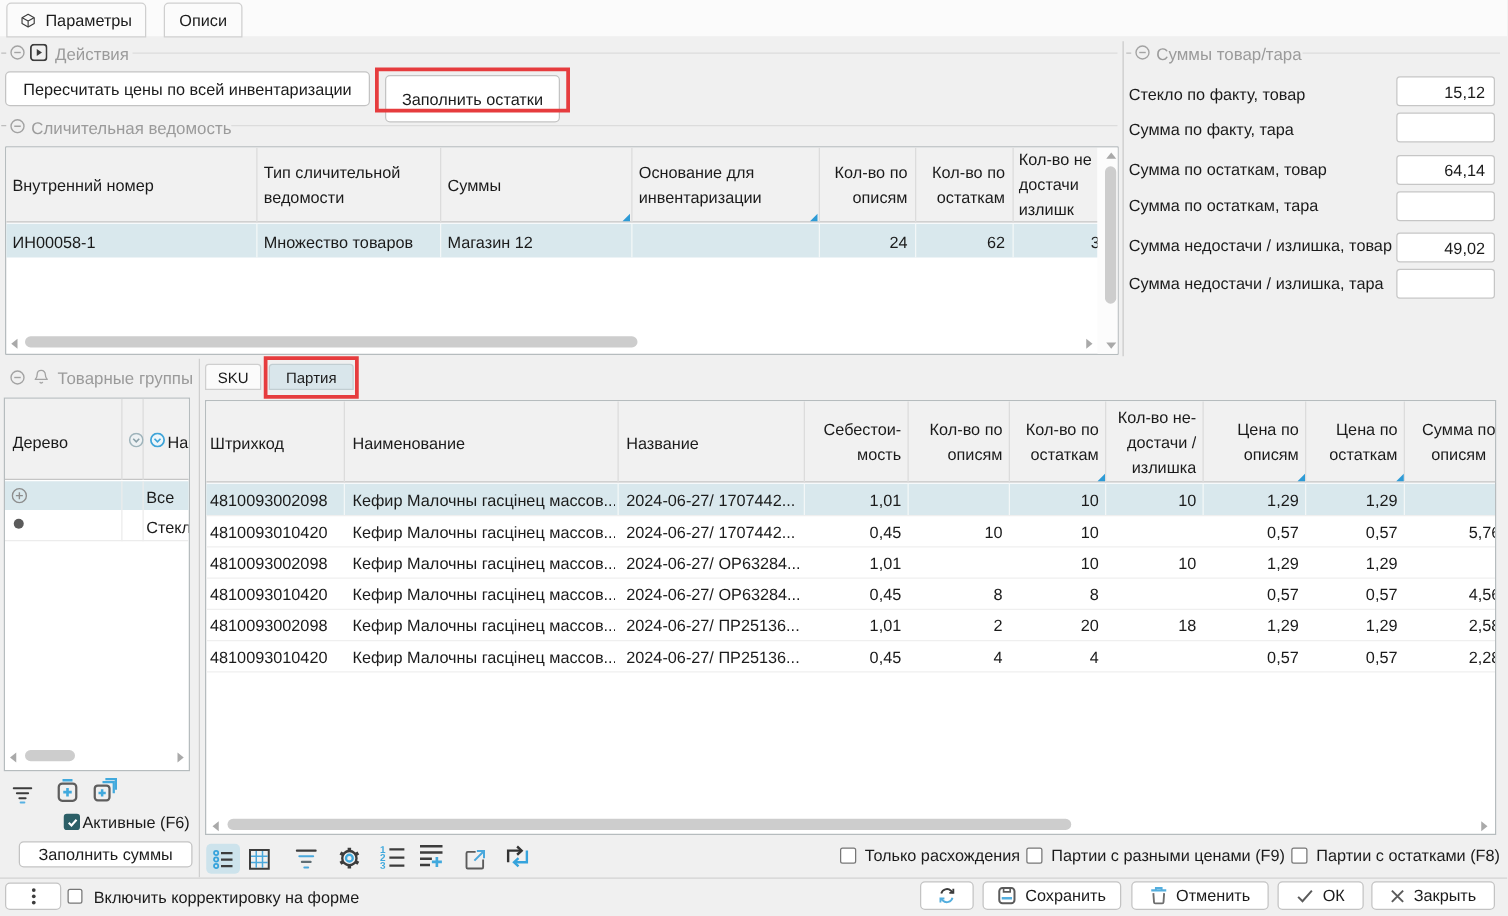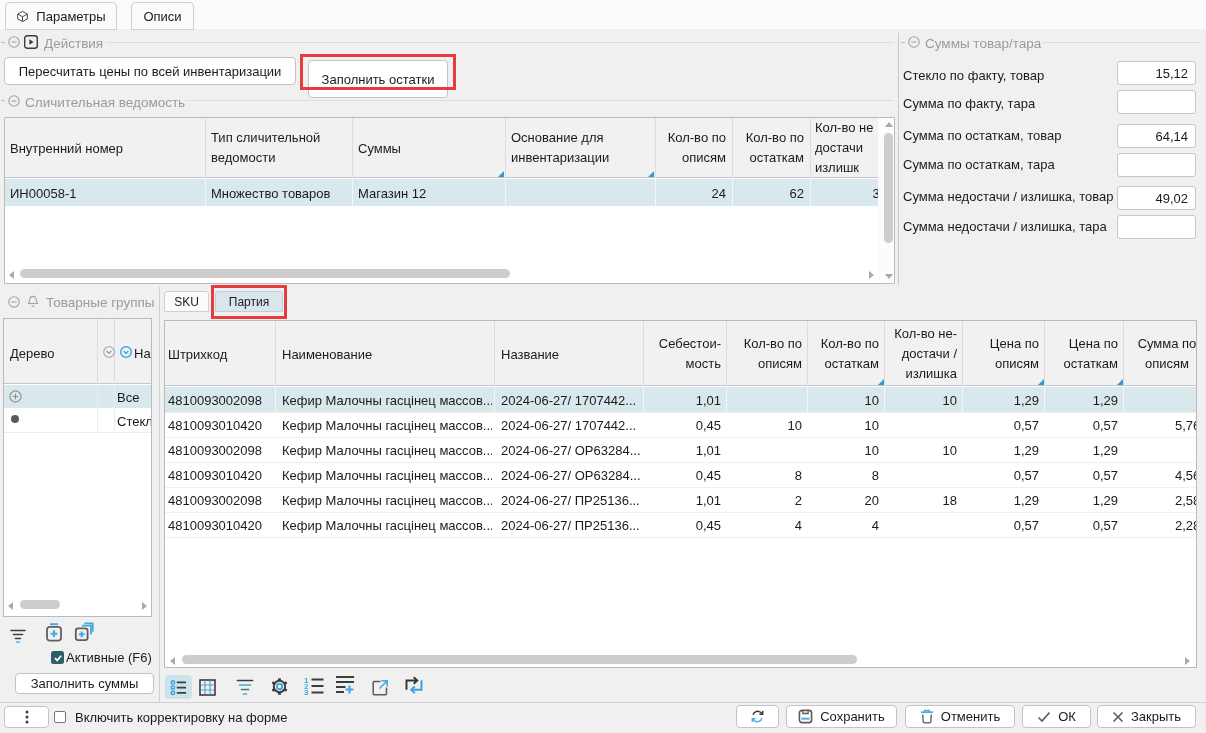--- a/index.html
+++ b/index.html
@@ -324,20 +324,28 @@
 <svg class="abs" style="left:371px;top:679px" width="18" height="18" viewBox="0 0 18 18">
       <path d="M9.5 2.5H3.2a1 1 0 0 0-1 1v11.3a1 1 0 0 0 1 1h11.3a1 1 0 0 0 1-1V8.5" fill="none" stroke="#5b5b5b" stroke-width="1.5"></path>
       <path d="M8.5 9.5 15.8 2.2M10.5 1.8h5.7v5.7" fill="none" stroke="#4aa8dc" stroke-width="1.6"></path>
     </svg>
 <svg class="abs" style="left:404px;top:676px" width="21" height="19" viewBox="0 0 21 19">
       <path d="M2.5 13.8V4.5h9.5" fill="none" stroke="#333" stroke-width="1.9"></path>
       <path d="M9.7 1.2l3.6 3.3-3.6 3.3" fill="none" stroke="#333" stroke-width="1.9"></path>
       <path d="M17.5 4.3v9.5H8" fill="none" stroke="#36a3dc" stroke-width="1.9"></path>
       <path d="M10.8 10.5 7.2 13.8l3.6 3.3" fill="none" stroke="#36a3dc" stroke-width="1.9"></path>
     </svg>
+<div class="abs" style="right:6px;top:677px;display:flex;align-items:center;gap:5px;font-size:13px;white-space:nowrap">
+  <span class="cb" style="position:static;margin-right:2px"></span>
+      <span>Только расхождения</span>
+  <span class="cb" style="position:static;margin-right:2px"></span>
+      <span>Партии с разными ценами (F9)</span>
+  <span class="cb" style="position:static;margin-right:2px"></span>
+      <span>Партии с остатками (F8)</span>
+</div>
 
 <div class="abs" style="left:0;top:702px;width:1206px;height:31px;background:#f0f0f0;border-top:1px solid #d2d2d2"></div>
 <div class="btn" style="left:4px;top:706px;width:45px;height:22px">
       <svg width="4" height="14" viewBox="0 0 4 14">
         <circle cx="2" cy="2" r="1.5" fill="#3c3c3c"></circle>
         <circle cx="2" cy="7" r="1.5" fill="#3c3c3c"></circle>
         <circle cx="2" cy="12" r="1.5" fill="#3c3c3c"></circle>
       </svg>
     </div>
 <div class="cb" style="left:54px;top:711px;width:12px;height:12px"></div>

